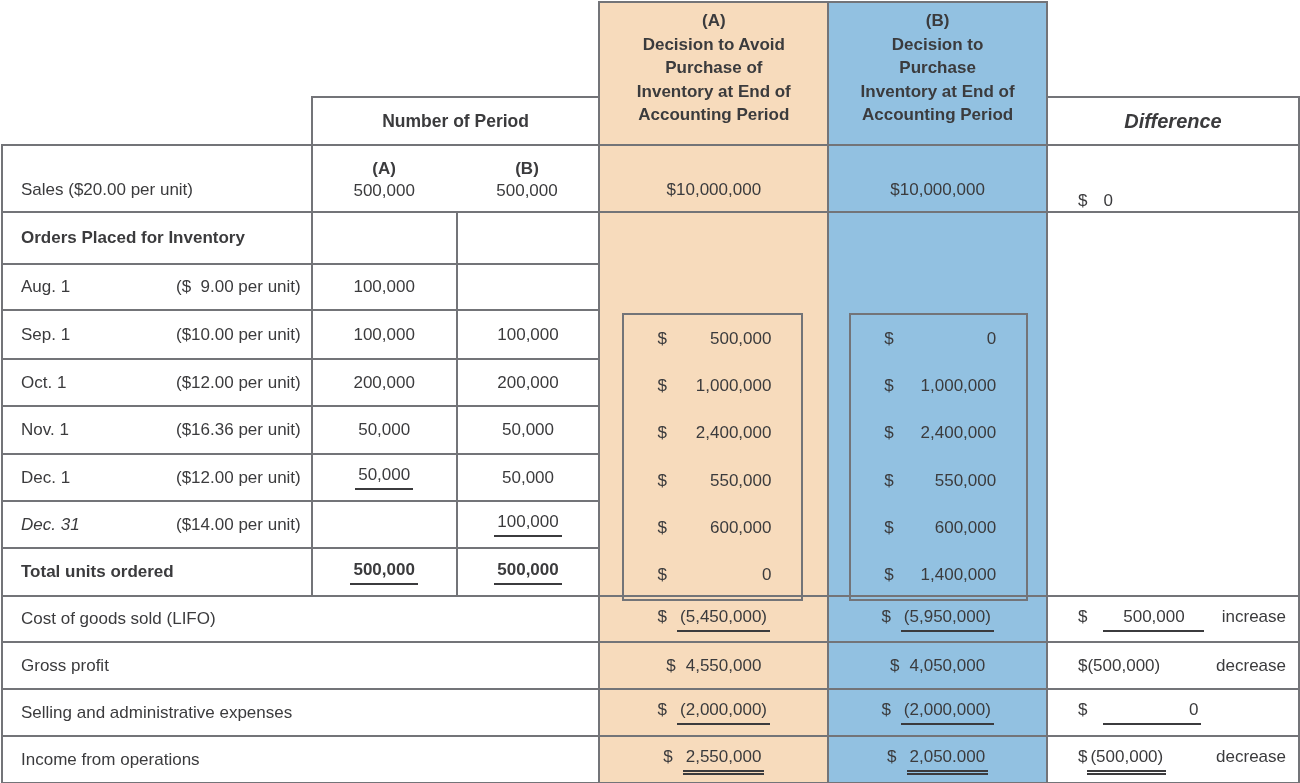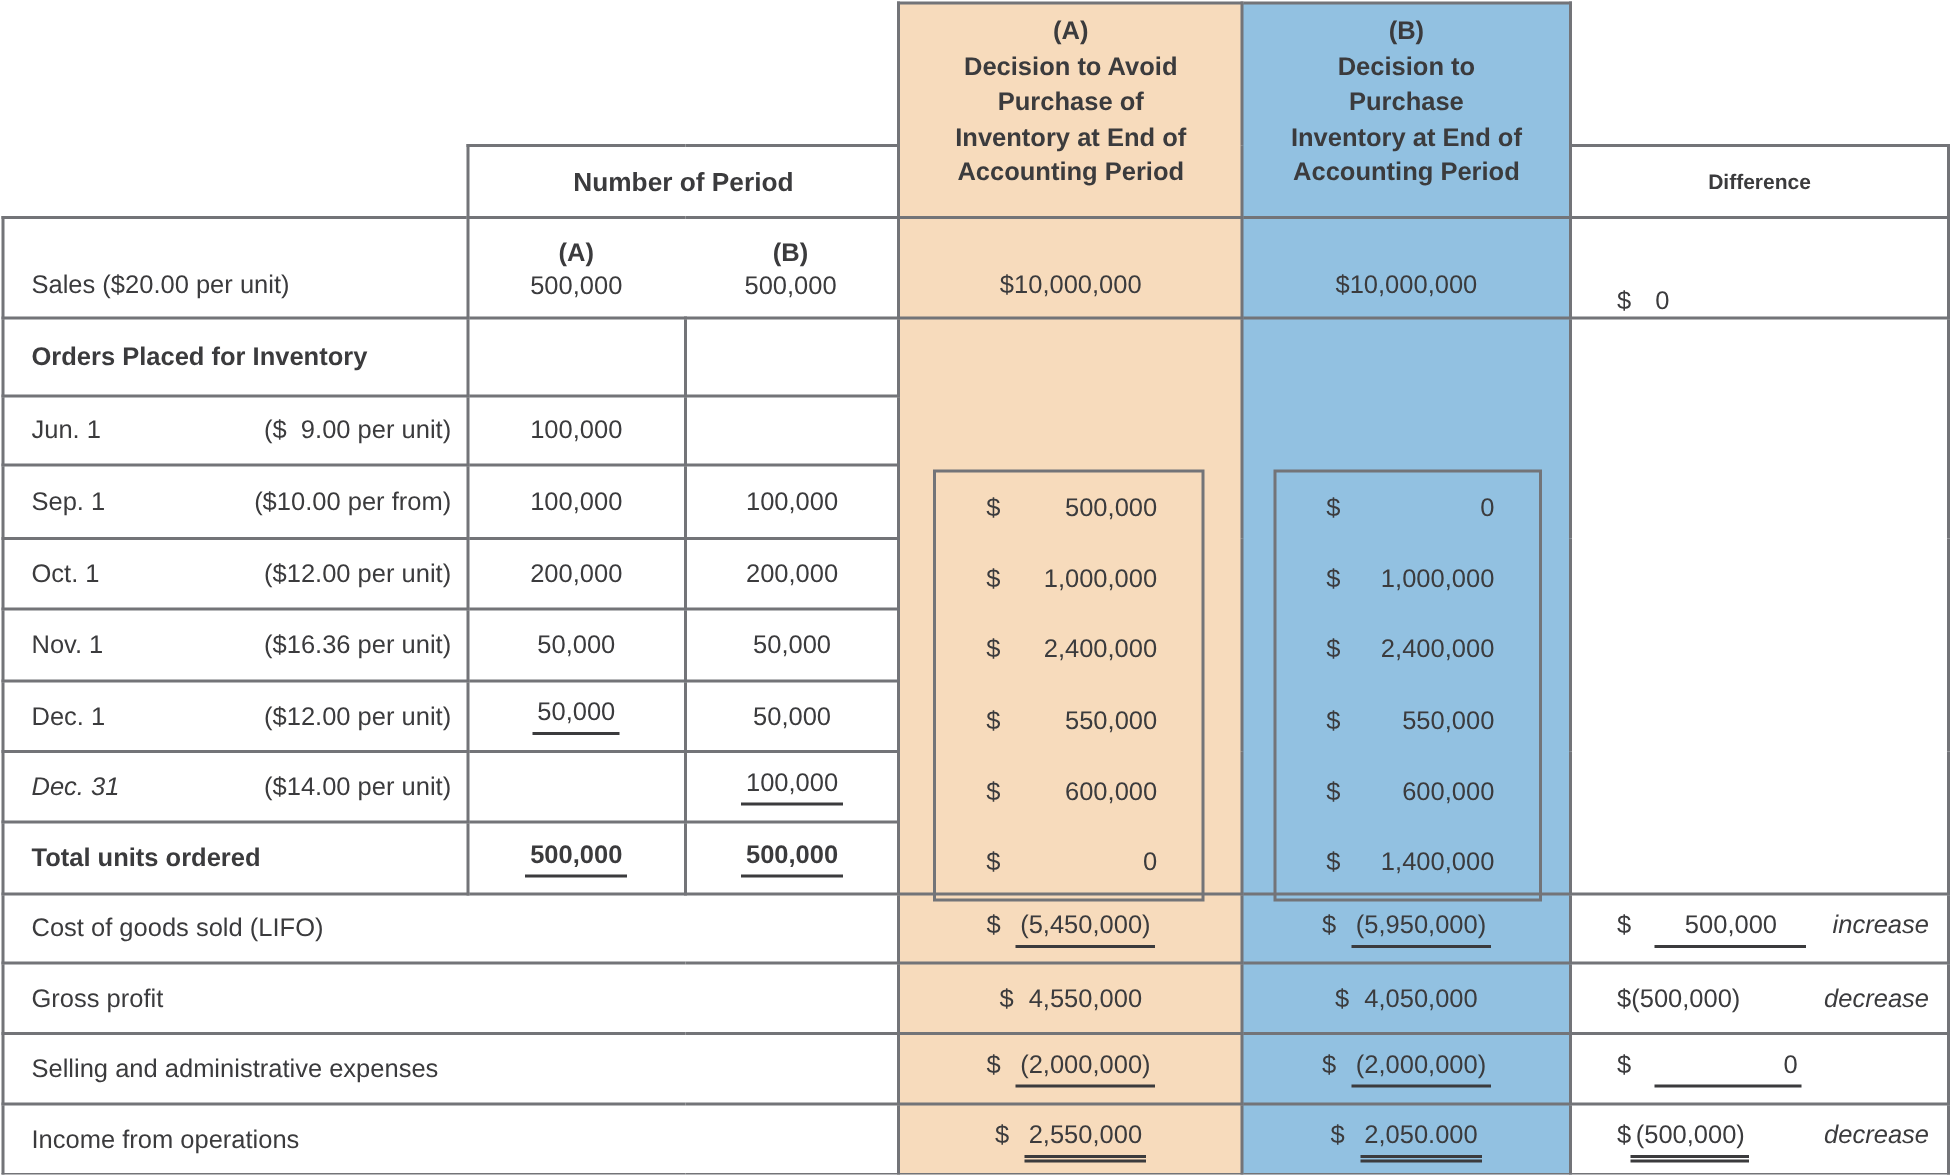--- a/index.html
+++ b/index.html
@@ -6,21 +6,21 @@
   body{width:1300px;height:783px;font-family:"Liberation Sans","DejaVu Sans",sans-serif;color:#3b3b3d;position:relative;}
   table.main{border-collapse:collapse;table-layout:fixed;margin:1px 0 0 1px;}
   td{border:2px solid #737478;font-size:17px;padding:0;vertical-align:middle;overflow:visible;}
   td.nb{border:none;}
   
   .abg{background:#F7DBBC;}
   .bbg{background:#92C1E1;}
   
   .colhdr{text-align:center;font-weight:bold;line-height:23.5px;padding-top:6px;vertical-align:top;}
   .nuhdr{text-align:center;font-weight:bold;font-size:17.5px;}
-  .diffhdr{text-align:center;font-weight:bold;font-size:14px;}
+  .diffhdr{text-align:center;font-weight:bold;font-style:italic;font-size:20px;}
   
   .lbl{padding-left:18px;}
   .b{font-weight:bold;}
   .it{font-style:italic;text-align:center;}
   .datecell{display:flex;justify-content:space-between;align-items:center;padding:0 10px 0 18px;}
   .price{white-space:pre;}
   
   .ucell{text-align:center;}
   
   .vbot{vertical-align:bottom;}
@@ -36,21 +36,21 @@
   .ibox-a{left:22px;width:177px;height:284px;}
   .ibox-b{left:20px;width:175px;height:284px;}
   .boxrow{flex:1;display:flex;justify-content:space-between;align-items:center;padding:0 30px 0 33px;}
   
   .amt{text-align:center;}
   .grp{display:inline-flex;gap:10px;align-items:baseline;}
   
   .dwrap{display:flex;align-items:baseline;padding:0 12px 0 30px;}
   .dwrap .num{margin-left:16px;}
   .dwrap .num0{margin-left:0;}
-  .dwrap .word{margin-left:auto;font-style:italic;}
+  .dwrap .word{margin-left:auto;}
   .numr{min-width:95px;display:inline-block;text-align:center;}
   .numright{min-width:92px;display:inline-block;text-align:right;}
   
   .u{display:inline-block;border-bottom:2px solid #3b3b3d;padding:0 3px 3px 3px;}
   .dd{display:inline-block;border-bottom:2px solid #3b3b3d;padding:0 3px 3px 3px;position:relative;}
   .dd::after{content:"";position:absolute;left:0;right:0;bottom:-5px;border-bottom:2px solid #3b3b3d;height:0;}
 </style>
 </head>
 <body>
 
@@ -177,32 +177,32 @@
               </div>
         </div>
       </div>
     </td>
     <td rowspan="8"></td>
   </tr>
 
   <tr style="height:46px">
     <td>
           <div class="datecell">
-            <span>Jun. 1</span>
+            <span>Aug. 1</span>
             <span class="price">($  9.00 per unit)</span>
           </div>
         </td>
     <td class="ucell">100,000</td>
     <td class="ucell"></td>
   </tr>
   <tr style="height:49px">
     <td>
           <div class="datecell">
             <span>Sep. 1</span>
-            <span class="price">($10.00 per from)</span>
+            <span class="price">($10.00 per unit)</span>
           </div>
         </td>
     <td class="ucell">100,000</td>
     <td class="ucell">100,000</td>
   </tr>
   <tr style="height:47px">
     <td>
           <div class="datecell">
             <span>Oct. 1</span>
             <span class="price">($12.00 per unit)</span>

